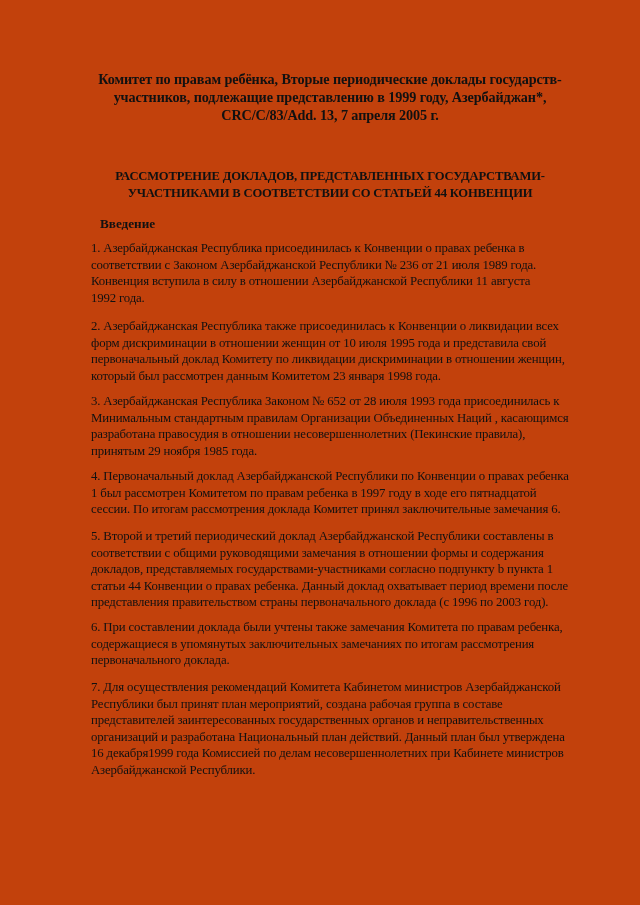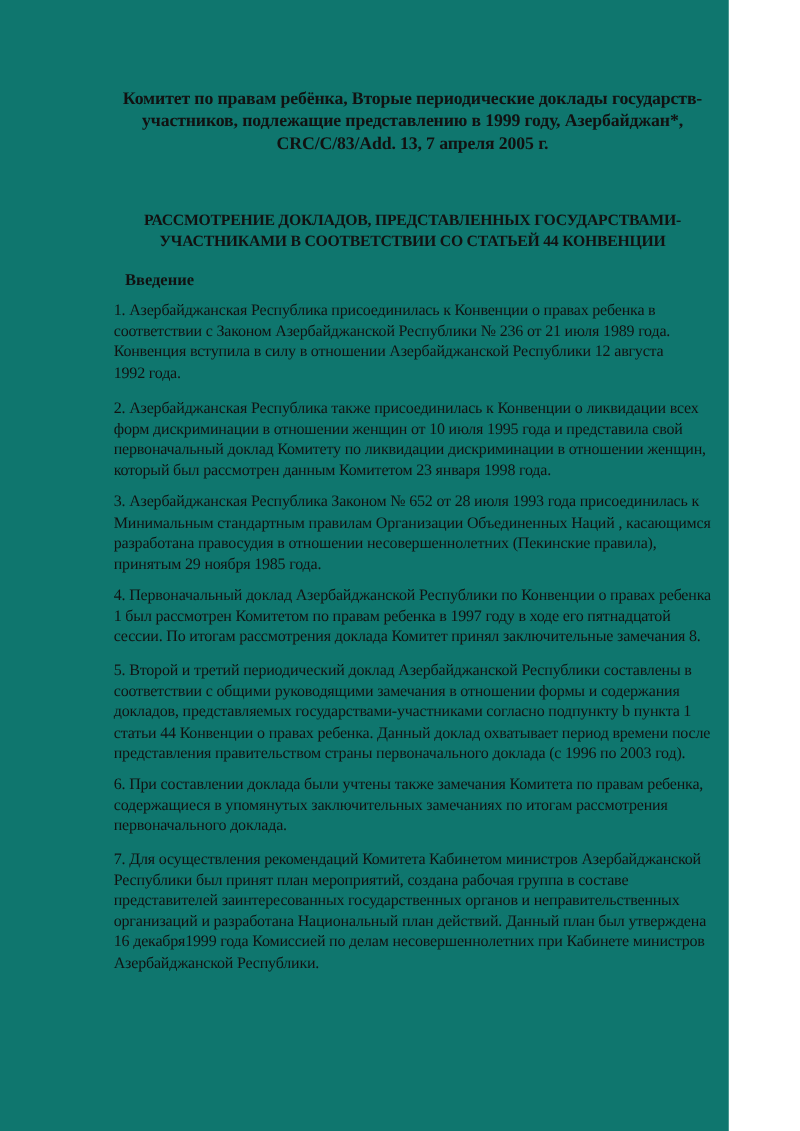--- a/index.html
+++ b/index.html
@@ -1,18 +1,18 @@
 <!DOCTYPE html>
 <html><head>
 <meta charset="utf-8">
 <style>
   html, body { margin: 0; padding: 0; background: #ffffff; }
   body { width: 640px; height: 905px; overflow: hidden; position: relative;
          font-family: "Liberation Serif", "DejaVu Serif", serif; color: #111111; }
-  .page { position: absolute; left: 0; top: 0; width: 583px; height: 905px; background: #0f766e; }
+  .page { position: absolute; left: 0; top: 0; width: 640px; height: 905px; background: #c2410c; }
   .title { position: absolute; left: 92px; top: 70px; width: 476px; text-align: center;
            font-weight: bold; font-size: 14.2px; line-height: 18px; letter-spacing: -0.1px; }
   .section-heading { position: absolute; left: 100px; top: 168px; width: 460px; text-align: center;
            font-weight: bold; font-size: 12.6px; line-height: 17px; letter-spacing: -0.2px; }
   .intro-heading { position: absolute; left: 100px; top: 215px; width: 460px; text-align: left;
            font-weight: bold; font-size: 13.2px; line-height: 17px; }
   .para { position: absolute; left: 91px; width: 510px; font-size: 12.8px; line-height: 16.6px;
           letter-spacing: -0.15px; }
   .para span.line { display: block; white-space: nowrap; }
 </style>
@@ -30,42 +30,42 @@
   <div class="section-heading">
     <span style="display:block">РАССМОТРЕНИЕ ДОКЛАДОВ, ПРЕДСТАВЛЕННЫХ ГОСУДАРСТВАМИ-</span>
     <span style="display:block">УЧАСТНИКАМИ В СООТВЕТСТВИИ СО СТАТЬЕЙ 44 КОНВЕНЦИИ</span>
   </div>
 
   <div class="intro-heading">Введение</div>
 
   <div class="para" style="top:240px">
     <span class="line">1.  Азербайджанская Республика присоединилась к Конвенции о правах ребенка в</span>
     <span class="line">соответствии с Законом Азербайджанской Республики № 236 от 21 июля 1989 года.</span>
-    <span class="line">Конвенция вступила в силу в отношении Азербайджанской Республики 12 августа</span>
+    <span class="line">Конвенция вступила в силу в отношении Азербайджанской Республики 11 августа</span>
     <span class="line">1992 года.</span>
   </div>
 
   <div class="para" style="top:318px">
     <span class="line">2.  Азербайджанская Республика также присоединилась к Конвенции о ликвидации всех</span>
     <span class="line">форм дискриминации в отношении женщин от 10 июля 1995 года и представила свой</span>
     <span class="line">первоначальный доклад Комитету по ликвидации дискриминации в отношении женщин,</span>
     <span class="line">который был рассмотрен данным Комитетом 23 января 1998 года.</span>
   </div>
 
   <div class="para" style="top:393px">
     <span class="line">3.   Азербайджанская Республика Законом № 652 от 28 июля 1993 года присоединилась к</span>
     <span class="line">Минимальным стандартным правилам Организации Объединенных Наций , касающимся</span>
     <span class="line">разработана правосудия в отношении несовершеннолетних (Пекинские правила),</span>
     <span class="line">принятым 29 ноября 1985 года.</span>
   </div>
 
   <div class="para" style="top:468px">
     <span class="line">4.  Первоначальный доклад Азербайджанской Республики по Конвенции о правах ребенка</span>
     <span class="line">1 был рассмотрен Комитетом по правам ребенка в 1997 году в ходе его пятнадцатой</span>
-    <span class="line">сессии. По итогам рассмотрения доклада Комитет принял заключительные замечания 8.</span>
+    <span class="line">сессии. По итогам рассмотрения доклада Комитет принял заключительные замечания 6.</span>
   </div>
 
   <div class="para" style="top:528px">
     <span class="line">5.  Второй и третий периодический доклад Азербайджанской Республики составлены в</span>
     <span class="line">соответствии с общими руководящими замечания в отношении формы и содержания</span>
     <span class="line">докладов, представляемых государствами-участниками согласно подпункту b пункта 1</span>
     <span class="line">статьи 44 Конвенции о правах ребенка. Данный доклад охватывает период времени после</span>
     <span class="line">представления правительством страны первоначального доклада (с 1996 по 2003 год).</span>
   </div>
 

